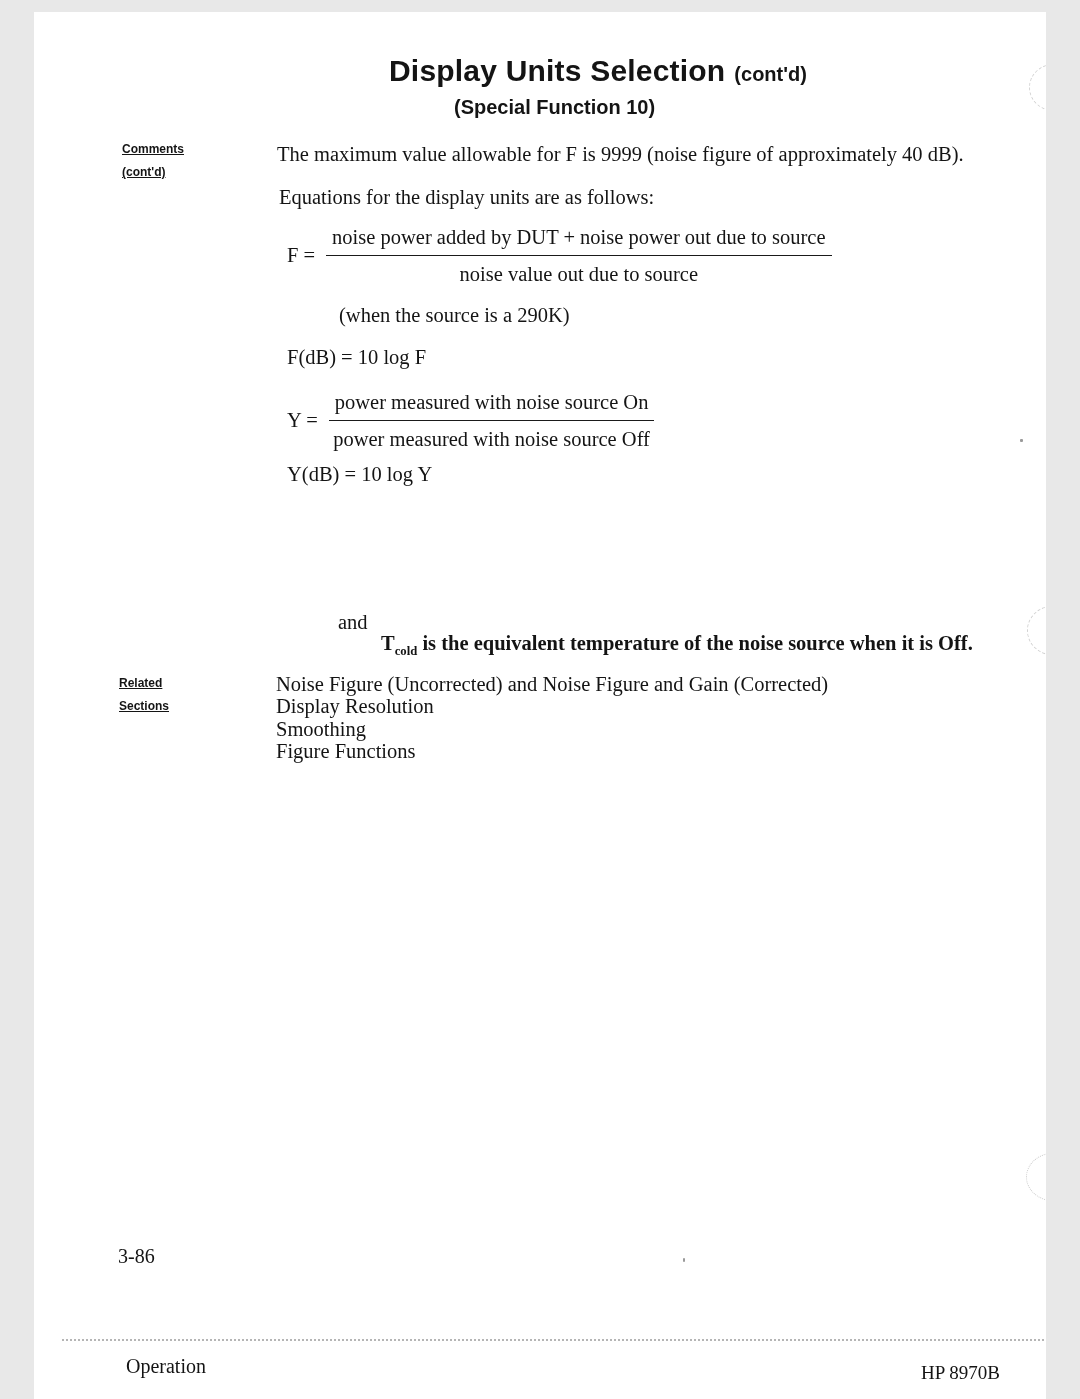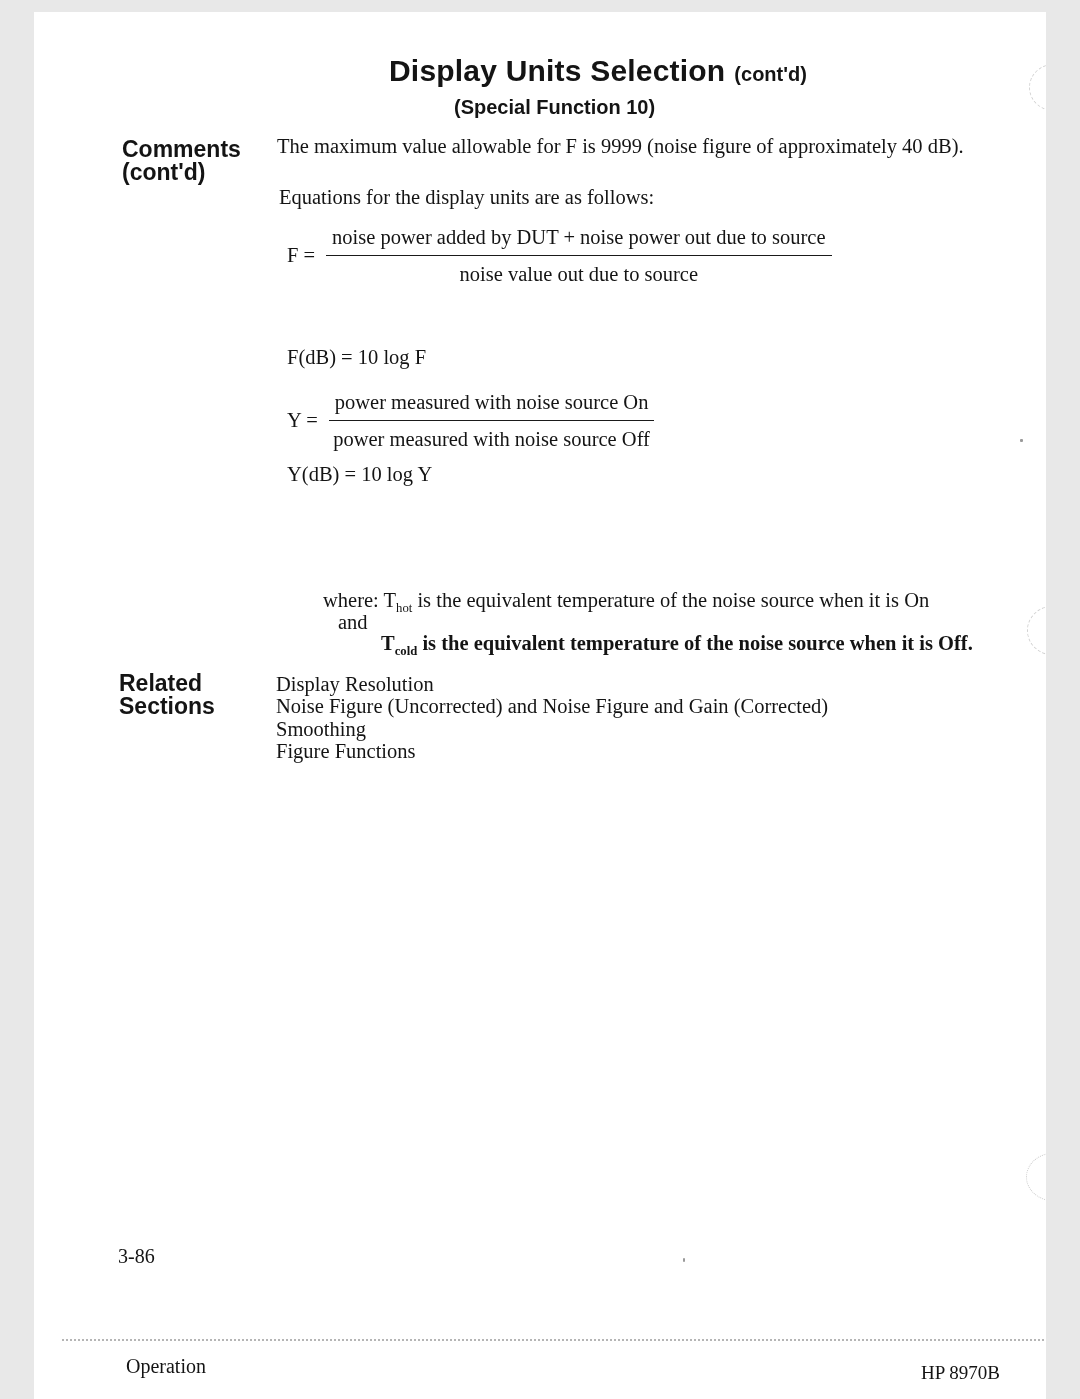--- a/index.html
+++ b/index.html
@@ -14,27 +14,27 @@
     font-family: "Liberation Serif", serif;
   }
   .abs { position: absolute; white-space: nowrap; }
 
   
   .title-row { top: 42px; left: 355px; font-family: "Liberation Sans", sans-serif; font-weight: bold; }
   .title-main { font-size: 30px; letter-spacing: 0.2px; }
   .title-suffix { font-size: 20px; margin-left: 9px; }
   .subtitle { top: 84px; left: 420px; font-family: "Liberation Sans", sans-serif; font-weight: bold; font-size: 20px; }
 
-  .side-label { font-family: "Liberation Sans", sans-serif; font-weight: bold; font-size: 23px; line-height: 23px; }
+  .side-label { font-family: "Liberation Sans", sans-serif; font-weight: bold; font-size: 12px; line-height: 23px; text-decoration: underline; }
   .comments-label { top: 126px; left: 88px; }
   .related-label  { top: 660px; left: 85px; }
 
   
   .body-text { font-size: 20.5px; line-height: 28px; }
-  .para1 { top: 120px; left: 243px; }
+  .para1 { top: 128px; left: 243px; }
   .para2 { top: 171px; left: 245px; }
 
   
   .equation { display: flex; align-items: center; gap: 11px; font-size: 20.5px; }
   .eq-f  { top: 212px; left: 253px; }
   .eq-y  { top: 377px; left: 253px; }
   .eq-te { top: 498px; left: 255px; }
   .frac { display: inline-flex; flex-direction: column; align-items: center; }
   .frac .num { padding: 0 6px 5px 6px; border-bottom: 1.5px solid #1a1a1a; line-height: 26px; }
   .frac .den { padding-top: 5px; line-height: 26px; }
@@ -82,44 +82,44 @@
   <div class="abs body-text para1">The maximum value allowable for F is 9999 (noise figure of approximately 40 dB).</div>
   <div class="abs body-text para2">Equations for the display units are as follows:</div>
 
   <div class="abs equation eq-f">
     <span>F =</span>
     <span class="frac">
       <span class="num">noise power added by DUT + noise power out due to source</span>
       <span class="den">noise value out due to source</span>
     </span>
   </div>
+  <div class="abs body-text cond">(when the source is a 290K)</div>
   <div class="abs body-text fdb">F(dB) = 10 log F</div>
 
   <div class="abs equation eq-y">
     <span>Y =</span>
     <span class="frac">
       <span class="num">power measured with noise source On</span>
       <span class="den">power measured with noise source Off</span>
     </span>
   </div>
   <div class="abs body-text ydb">Y(dB) = 10 log Y</div>
 
 
-  <div class="abs body-text where1"><span>where: </span><span>T</span><sub>hot</sub><span> is the equivalent temperature of the noise source when it is On</span></div>
   <div class="abs body-text whereAnd">and</div>
   <div class="abs body-text where2"><span>T</span><sub>cold</sub><span> is the equivalent temperature of the noise source when it is Off.</span></div>
 
   <div class="abs side-label related-label">
     <div>Related</div>
     <div>Sections</div>
   </div>
 
   <div class="abs related-list">
+    <div>Noise Figure (Uncorrected) and Noise Figure and Gain (Corrected)</div>
     <div>Display Resolution</div>
-    <div>Noise Figure (Uncorrected) and Noise Figure and Gain (Corrected)</div>
     <div>Smoothing</div>
     <div>Figure Functions</div>
   </div>
 
   <div class="abs page-number">3-86</div>
   <div class="abs footer-rule"></div>
   <div class="abs footer-left">Operation</div>
   <div class="abs footer-right">HP 8970B</div>
 
   <div class="ring ring1"></div>

